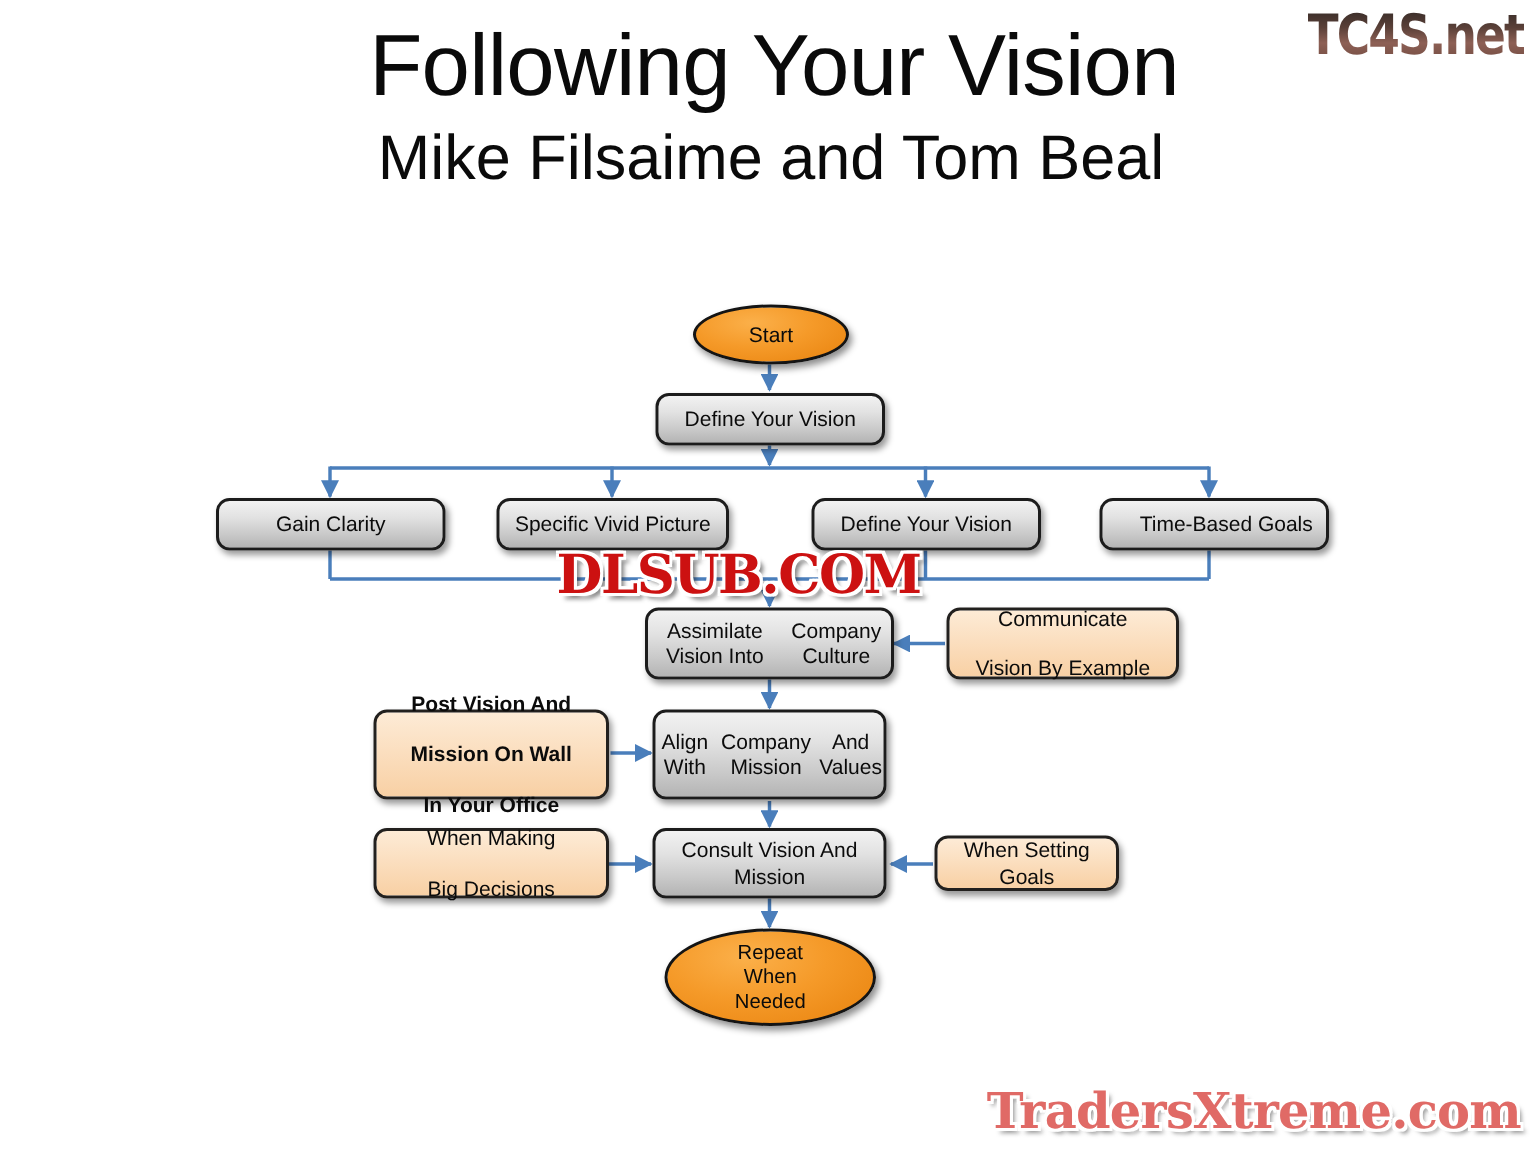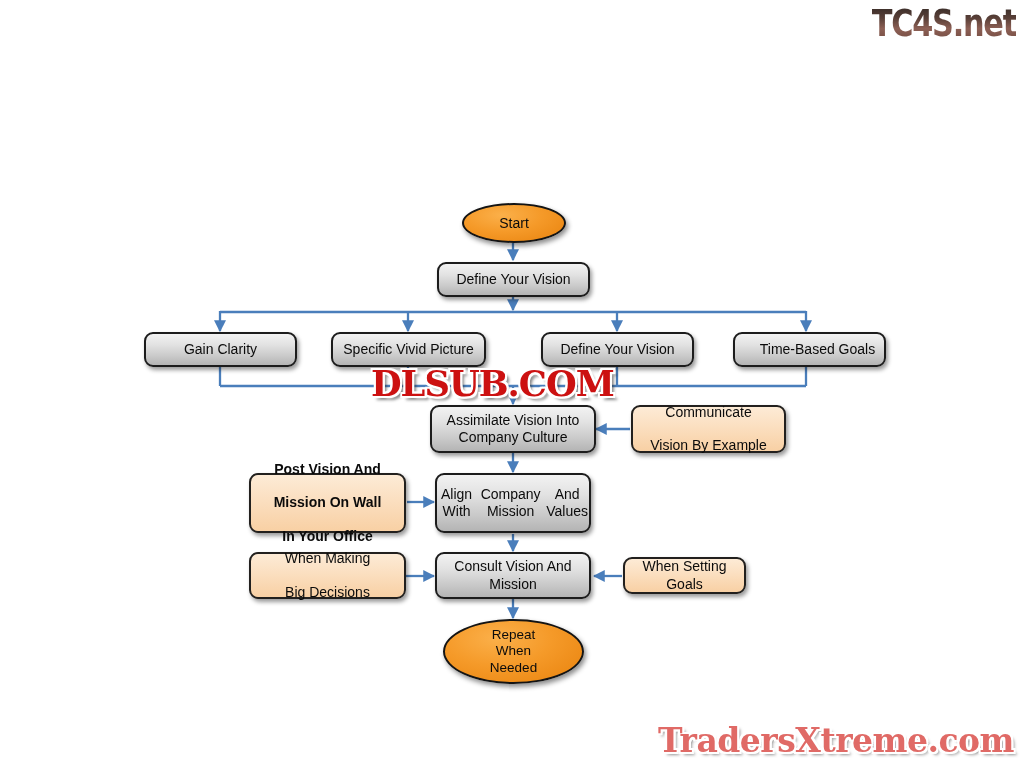--- a/index.html
+++ b/index.html
@@ -134,20 +134,22 @@
     box-shadow: 2px 3px 5px rgba(0,0,0,0.45);
     font-size: 14px;
     line-height: 1.2;
   }
   .node-oval.oval-big { font-size: 13.5px; }
 </style>
 </head>
 <body>
 
 <div id="title-block">
+  <div id="main-title">Following Your Vision</div>
+  <div id="sub-title">Mike Filsaime and Tom Beal</div>
 </div>
 
 <div id="wm-topright">TC4S.net</div>
 <div id="wm-center">DLSUB.COM</div>
 <div id="wm-bottomright">TradersXtreme.com</div>
 
 <svg id="flow-svg" viewBox="0 0 1024 768">
   <defs>
     <marker id="ah" viewBox="0 0 10 10" refX="9" refY="5" markerWidth="5.2" markerHeight="5.2" orient="auto-start-reverse">
       <path d="M 0 0 L 10 5 L 0 10 z" fill="#4a7ebb"></path>
@@ -215,21 +217,21 @@
 </div>
 
 <div class="node node-box gray" style="left:541px; top:332px; width:153px; height:35px;">
   <span>Define Your Vision</span>
 </div>
 
 <div class="node node-box gray" style="left:733px; top:332px; width:153px; height:35px;padding-left:16px;">
   <span>Time-Based Goals</span>
 </div>
 
-<div class="node node-box gray" style="left:430px; top:405px; width:166px; height:48px; flex-direction:column;">
+<div class="node node-box gray" style="left:430px; top:405px; width:166px; height:48px; flex-direction:row;">
   <span>Assimilate Vision Into</span>
   <span>Company Culture</span>
 </div>
 
 <div class="node node-box peach" style="left:631px; top:405px; width:155px; height:48px; flex-direction:column;">
   <span>Communicate</span>
   <span>Vision By Example</span>
 </div>
 
 <div class="node node-box peach" style="left:249px; top:473px; width:157px; height:60px; flex-direction:column;font-weight:bold;">

